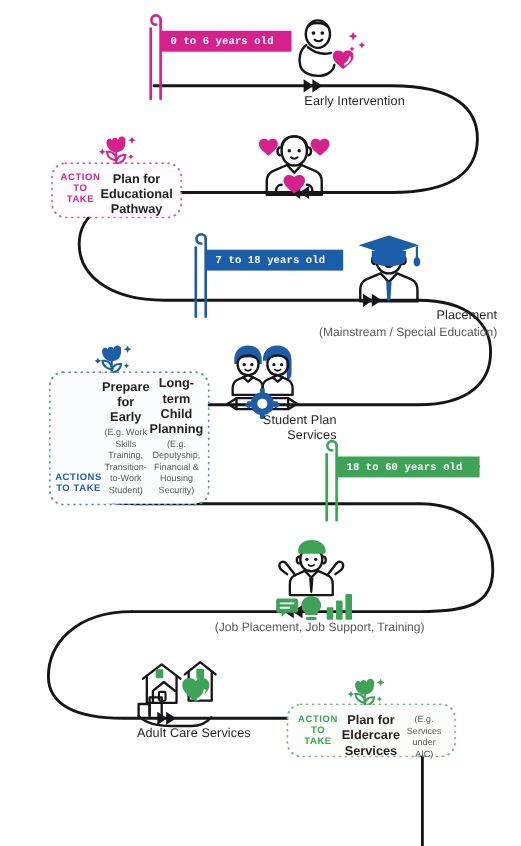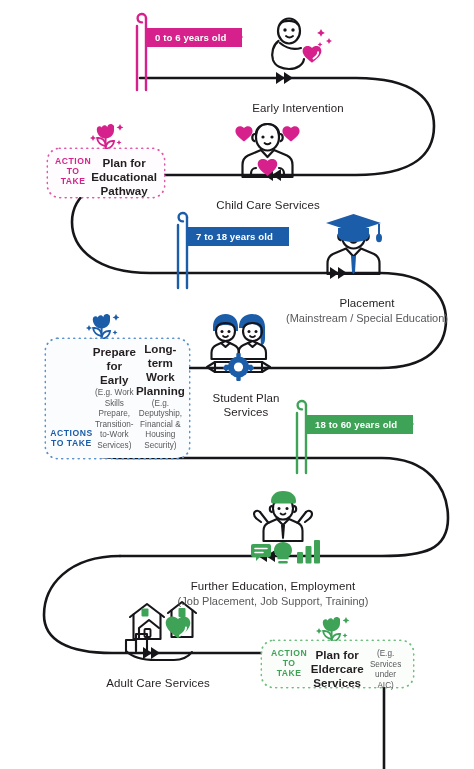--- a/index.html
+++ b/index.html
@@ -8,31 +8,31 @@
     background:#ffffff;
     font-family:"Liberation Sans", sans-serif;
     position:relative;
     overflow:hidden;
     color:#231f20;
   }
   #canvas{position:absolute;inset:0;width:474px;height:769px;}
   .svg-layer{position:absolute;left:0;top:0;width:474px;height:769px;}
 
   
-  .milestone{position:absolute;text-align:center;margin-top:16px;}
+  .milestone{position:absolute;text-align:right;}
   .ms-title{
     font-size:11.5px;font-weight:400;color:#231f20;line-height:1.25;
     white-space:nowrap;letter-spacing:.1px;
   }
   .ms-sub{
     font-size:11px;color:#58595b;line-height:1.3;margin-top:1px;white-space:nowrap;
   }
 
   
-  .flag{position:absolute;display:flex;align-items:center;}
+  .flag{position:absolute;display:flex;align-items:center;font-family:Liberation Mono, monospace;}
   .flag-banner{
     position:relative;height:19px;display:flex;align-items:center;
     padding:0 16px 0 9px;color:#fff;font-size:9.6px;font-weight:700;
     letter-spacing:.1px;white-space:nowrap;
   }
   .flag-banner:after{
     content:"";position:absolute;right:-0.5px;top:0;
     border-top:9.5px solid transparent;border-bottom:9.5px solid transparent;
     border-left:10px solid var(--fc);
   }
@@ -365,56 +365,52 @@
   </div>
 
   <div class="flag" style="left:306px;top:415px;">
     <div class="flag-banner" style="--fc:#3EA357;background:#3EA357;">18 to 60 years old</div>
   </div>
 
   <div class="milestone" style="left:228px;top:85px;width:140px;">
     <div class="ms-title">Early Intervention</div>
   </div>
 
-  <div class="milestone" style="left:198px;top:182px;width:140px;">
-    <div class="ms-title">Child Care Services</div>
-  </div>
 
   <div class="milestone" style="left:282px;top:280px;width:170px;">
     <div class="ms-title">Placement</div>
     <div class="ms-sub">(Mainstream / Special Education)</div>
   </div>
 
   <div class="milestone" style="left:186px;top:375px;width:120px;">
     <div class="ms-title">Student Plan</div>
     <div class="ms-title">Services</div>
   </div>
 
   <div class="milestone" style="left:160px;top:563px;width:226px;">
-    <div class="ms-title">Further Education, Employment</div>
     <div class="ms-sub">(Job Placement, Job Support, Training)</div>
   </div>
 
   <div class="milestone" style="left:88px;top:660px;width:140px;">
     <div class="ms-title">Adult Care Services</div>
   </div>
 
   <div class="action-box" id="box-edu" style="left:48px;top:149px;width:116px;height:48px;">
     <div class="ab-kicker" style="color:#D6218C;">ACTION TO TAKE</div>
     <div class="ab-head">Plan for Educational Pathway</div>
   </div>
 
   <div class="action-box" id="box-work" style="left:46px;top:339px;width:143px;height:119px;align-items:flex-end;">
     <div class="ab-kicker" style="color:#1B5DA8;">ACTIONS TO TAKE</div>
     <div class="ab-group">
       <div class="ab-head">Prepare for Early</div>
-      <div class="ab-sub">(E.g. Work Skills Prepare, Transition-to-Work Services)</div>
+      <div class="ab-sub">(E.g. Work Skills Training, Transition-to-Work Student)</div>
     </div>
     <div class="ab-group">
-      <div class="ab-head">Long-term Work Planning</div>
+      <div class="ab-head">Long-term Child Planning</div>
       <div class="ab-sub">(E.g. Deputyship, Financial &amp; Housing Security)</div>
     </div>
   </div>
 
   <div class="action-box" id="box-elder" style="left:262px;top:641px;width:151px;height:46px;">
     <div class="ab-kicker" style="color:#3EA357;">ACTION TO TAKE</div>
     <div class="ab-head">Plan for Eldercare Services</div>
     <div class="ab-sub">(E.g. Services under AIC)</div>
   </div>
 

